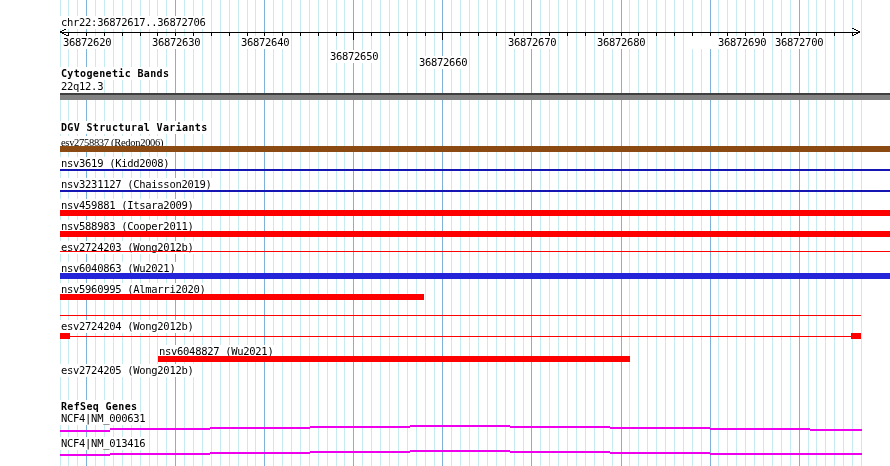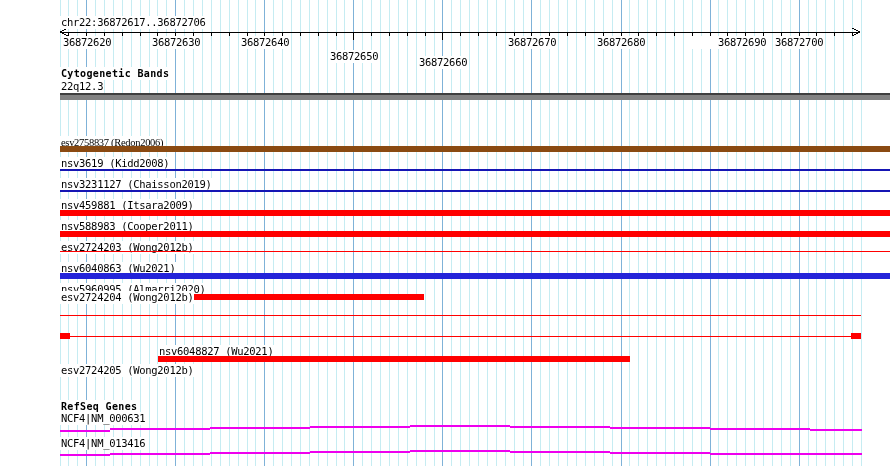--- a/index.html
+++ b/index.html
@@ -158,20 +158,21 @@
       <line x1="834.7" y1="32" x2="834.7" y2="36" stroke="#000000" stroke-width="1"></line>
       <line x1="852.5" y1="32" x2="852.5" y2="36" stroke="#000000" stroke-width="1"></line>
     </svg>
 
   <div class="lbl" style="left:60px;top:16px">chr22:36872617..36872706</div>
 
   <div class="hdr" style="left:60px;top:67px">Cytogenetic Bands</div>
   <div class="lbl" style="left:60px;top:80px">22q12.3</div>
   <div class="band" style="left:60px;top:93px;width:830px;height:5px"></div>
 
+  <div class="hdr" style="left:60px;top:121px">DGV Structural Variants</div>
 
   <div class="hdr" style="left:60px;top:400px">RefSeq Genes</div>
 
   <div id="dyn">
       <div class="lbl" style="left: 62px; top: 36px;">36872620</div>
       <div class="lbl" style="left: 151px; top: 36px;">36872630</div>
       <div class="lbl" style="left: 240px; top: 36px;">36872640</div>
       <div class="lbl" style="left: 329px; top: 50px;">36872650</div>
       <div class="lbl" style="left: 418px; top: 36px; margin-top: 20px;">36872660</div>
       <div class="lbl" style="left: 507px; top: 36px;">36872670</div>
@@ -187,21 +188,21 @@
       <div class="lbl" style="left: 60px; top: 199px;">nsv459881 (Itsara2009)</div>
       <div class="bar" style="left: 60px; top: 210px; width: 830px; height: 6px; background: rgb(255, 0, 0);"></div>
       <div class="lbl" style="left: 60px; top: 220px;">nsv588983 (Cooper2011)</div>
       <div class="bar" style="left: 60px; top: 231px; width: 830px; height: 6px; background: rgb(255, 0, 0);"></div>
       <div class="lbl" style="left: 60px; top: 241px;">esv2724203 (Wong2012b)</div>
       <div class="bar" style="left: 60px; top: 251px; width: 830px; height: 1px; background: rgb(255, 0, 0);"></div>
       <div class="lbl" style="left: 60px; top: 262px;">nsv6040863 (Wu2021)</div>
       <div class="bar" style="left: 60px; top: 273px; width: 830px; height: 6px; background: rgb(36, 36, 217);"></div>
       <div class="lbl" style="left: 60px; top: 283px;">nsv5960995 (Almarri2020)</div>
       <div class="bar" style="left: 60px; top: 294px; width: 364px; height: 6px; background: rgb(255, 0, 0);"></div>
-      <div class="lbl" style="left: 60px; top: 291px; text-align: right;">esv2724204 (Wong2012b)</div>
+      <div class="lbl" style="left: 60px; top: 320px; text-align: right;">esv2724204 (Wong2012b)</div>
       <div class="bar" style="left: 60px; top: 315px; width: 801px; height: 1px; background: rgb(255, 0, 0);"></div>
       <div class="lbl" style="left: 60px; top: 324px; margin-top: 40px;">esv2724205 (Wong2012b)</div>
       <div class="bar" style="left: 60px; top: 336px; width: 801px; height: 1px; background: rgb(255, 0, 0);"></div>
       <div class="bar" style="left: 60px; top: 333px; width: 10px; height: 6px; background: rgb(255, 0, 0);"></div>
       <div class="bar" style="left: 851px; top: 333px; width: 10px; height: 6px; background: rgb(255, 0, 0);"></div>
       <div class="lbl" style="left: 158px; top: 345px;">nsv6048827 (Wu2021)</div>
       <div class="bar" style="left: 158px; top: 356px; width: 472px; height: 6px; background: rgb(255, 0, 0);"></div>
       <div class="lbl" style="left: 60px; top: 412px;">NCF4|NM_000631</div>
       <div class="bar" style="left: 60px; top: 430px; width: 50px; height: 2px; background: rgb(238, 0, 238);"></div>
       <div class="bar" style="left: 110px; top: 428px; width: 100px; height: 2px; background: rgb(238, 0, 238);"></div>

